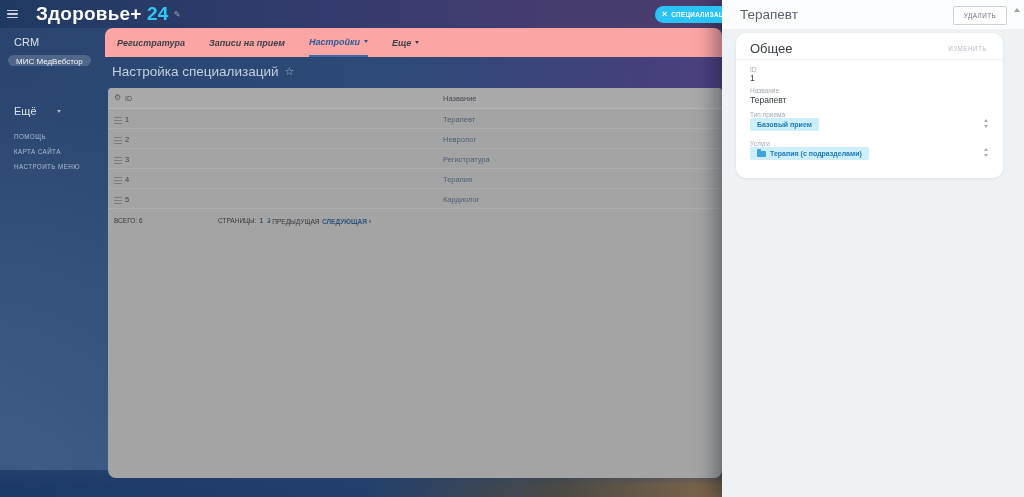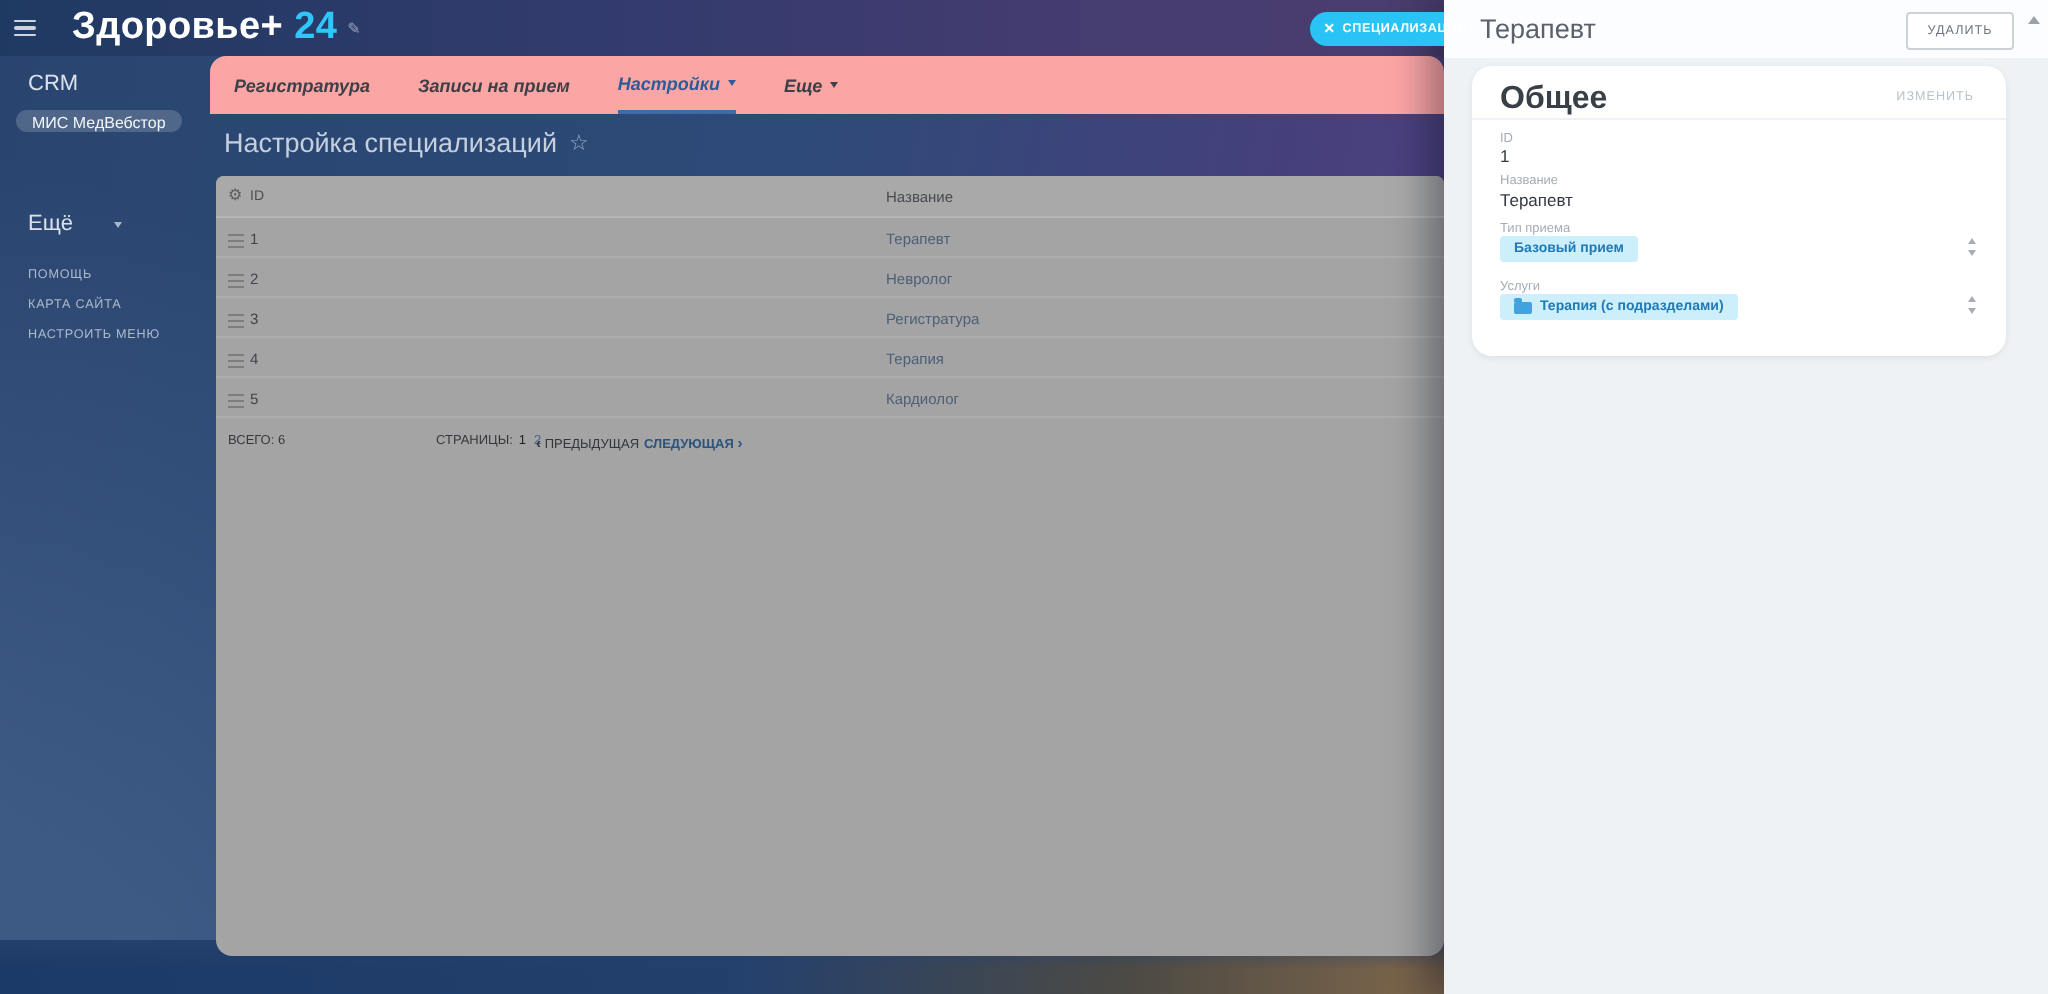--- a/index.html
+++ b/index.html
@@ -98,21 +98,21 @@
   .panel-title { position:absolute; left:18px; top:7px; font-size:13.5px; color:#59616c; }
   .del-btn { position:absolute; left:231px; top:6px; width:54px; height:19px; background:#fff;
     border:1px solid #ccd2d8; border-radius:2px; font-size:6.3px; color:#6c7683;
     letter-spacing:.5px; font-family:inherit; cursor:pointer; }
   .scroll-up { position:absolute; right:4px; top:8px; width:0; height:0; cursor:pointer;
     border-left:3.5px solid transparent; border-right:3.5px solid transparent;
     border-bottom:4.5px solid #9aa2ab; }
 
   .card { position:absolute; left:14px; top:33px; width:267px; height:145px; background:#fff;
     border-radius:10px; box-shadow:0 1px 3px rgba(60,80,100,.10); }
-  .card-title { position:absolute; left:14px; top:8px; font-size:16px; font-weight:bold; color:#383f47; }
+  .card-title { position:absolute; left:14px; top:8px; font-size:13px; font-weight:normal; color:#383f47; }
   .edit-link { position:absolute; right:16px; top:12px; font-size:6.3px; color:#b9c1ca;
     letter-spacing:.5px; cursor:pointer; }
   .card-div { position:absolute; left:0; top:26px; width:100%; border-bottom:1px solid #eef1f4; }
   .f-label { position:absolute; left:14px; font-size:6.5px; color:#a5acb5; }
   .f-value { position:absolute; left:14px; font-size:8.5px; color:#343a41; }
   .badge { position:absolute; left:14px; height:13px; background:#cdeefb; border-radius:2px;
     display:flex; align-items:center; padding:0 7px; font-size:7px; color:#1f7ab8;
     font-weight:bold; cursor:pointer; white-space:nowrap; gap:4px; }
   .folder-ic { position:relative; width:9px; height:6px; background:#3fa3dd; border-radius:1px; flex:none; }
   .folder-ic::before { content:""; position:absolute; left:0; top:-2px; width:4px; height:2px;

